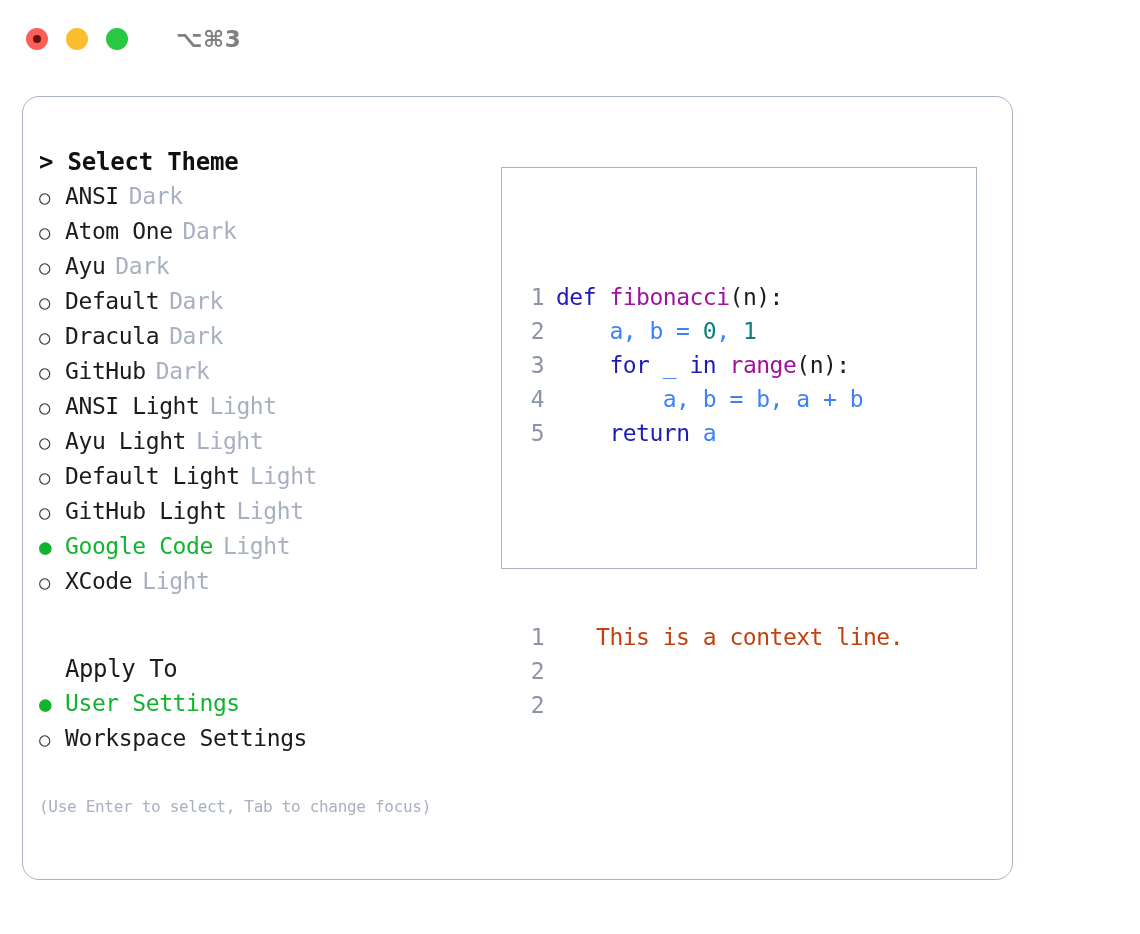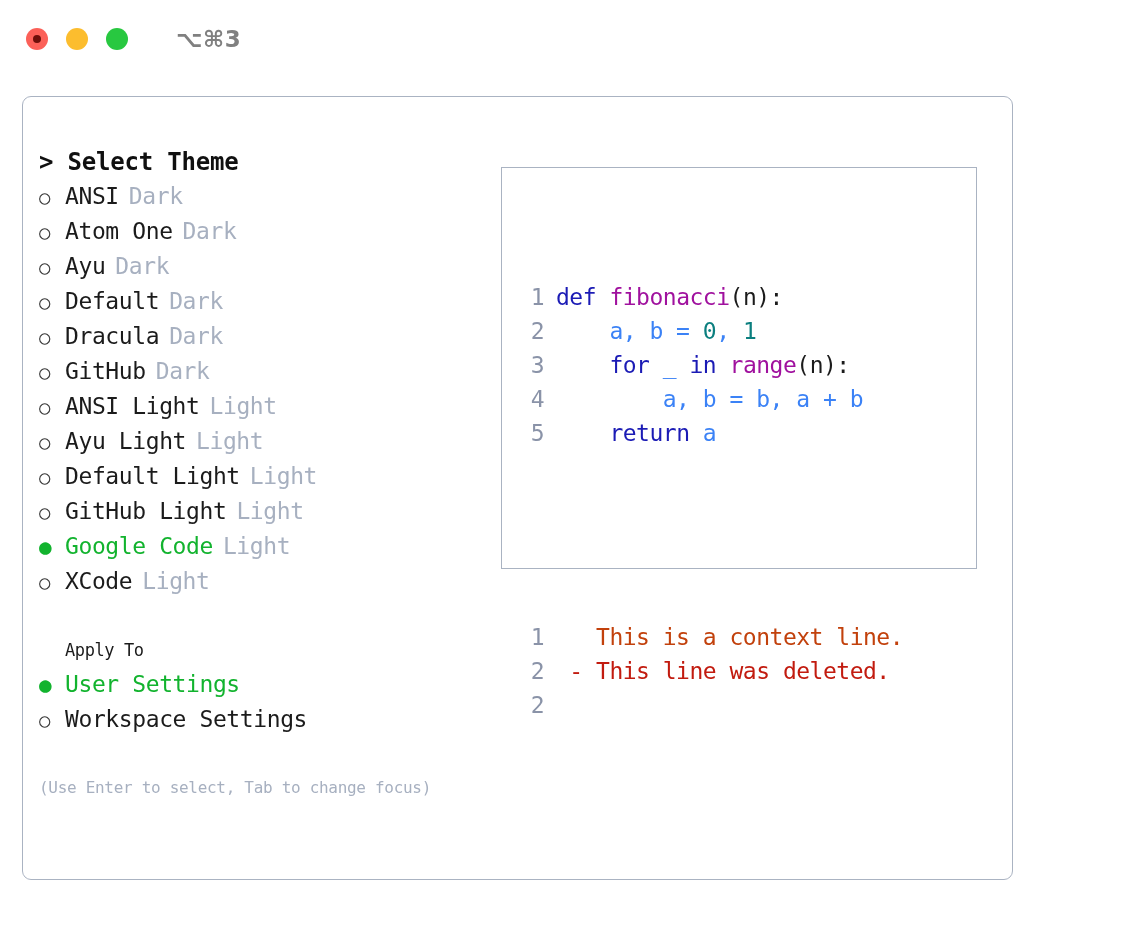--- a/index.html
+++ b/index.html
@@ -70,21 +70,21 @@
   }
 
   
   .panel {
     position: absolute;
     left: 22px;
     top: 96px;
     width: 991px;
     height: 784px;
     border: 1.6px solid #aab3c2;
-    border-radius: 9px;
+    border-radius: 17px;
     box-sizing: border-box;
     background: #ffffff;
   }
 
   .panel-inner {
     position: absolute;
     left: 0; top: 0;
     width: 100%;
     height: 100%;
   }
@@ -126,26 +126,27 @@
   .opt-name { color: #1b1b1b; }
   .opt-row.selected .opt-name { color: #12b32e; }
   .opt-tag {
     color: #a7b0c0;
     padding-left: 10px;
   }
 
   .spacer-sm { height: 34px; }
 
   .apply-header {
-    font-size: 17px;
+    font-size: 24px;
     color: #1b1b1b;
     line-height: 34px;
     padding-left: 26px;
     white-space: pre;
     letter-spacing: -0.4px;
+    margin-top: 19px;
   }
 
   .hint {
     margin-top: 34px;
     font-size: 16px;
     color: #a7b0c0;
     line-height: 34px;
     width: 420px;
     letter-spacing: -0.3px;
   }
@@ -246,20 +247,20 @@
           </div>
 
         <div class="hint">(Use Enter to select, Tab to change focus)</div>
       </div>
 
       <div class="right-col">
         <div class="preview-box">
           <div class="code">
             <div id="code-lines"><div class="code-line"><span class="ln">1</span><span><span class="tok-kw">def</span><span class="tok-txt"> </span><span class="tok-fn">fibonacci</span><span class="tok-punc">(n):</span></span></div><div class="code-line"><span class="ln">2</span><span><span class="tok-txt">    a, b = </span><span class="tok-num">0</span><span class="tok-txt">, </span><span class="tok-num">1</span></span></div><div class="code-line"><span class="ln">3</span><span><span class="tok-txt">    </span><span class="tok-kw">for</span><span class="tok-txt"> _ </span><span class="tok-kw">in</span><span class="tok-txt"> </span><span class="tok-fn">range</span><span class="tok-punc">(n):</span></span></div><div class="code-line"><span class="ln">4</span><span><span class="tok-txt">        a, b = b, a + b</span></span></div><div class="code-line"><span class="ln">5</span><span><span class="tok-txt">    </span><span class="tok-kw">return</span><span class="tok-txt"> a</span></span></div></div>
             <div class="blank-line"></div>
-            <div id="diff-lines"><div class="code-line"><span class="ln">1</span><span class="diff-ctx">   This is a context line.</span></div><div class="code-line"><span class="ln">2</span><span class="diff-del"> - This line was deleted.</span></div><div class="code-line"><span class="ln">2</span></div></div>
+            <div id="diff-lines"><div class="code-line"><span class="ln">1</span><span class="diff-ctx">   This is a context line.</span></div><div class="code-line"><span class="ln">2</span></div><div class="code-line"><span class="ln">2</span></div></div>
           </div>
         </div>
       </div>
 
     </div>
   </div>
 </div>
 
 </body></html>

